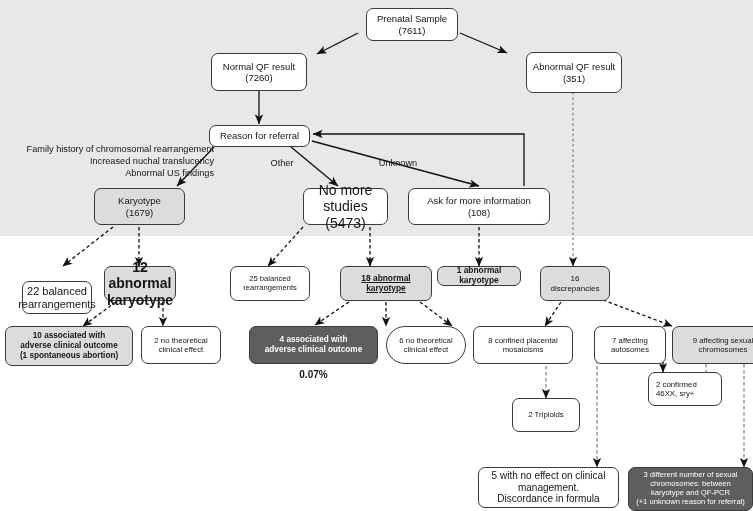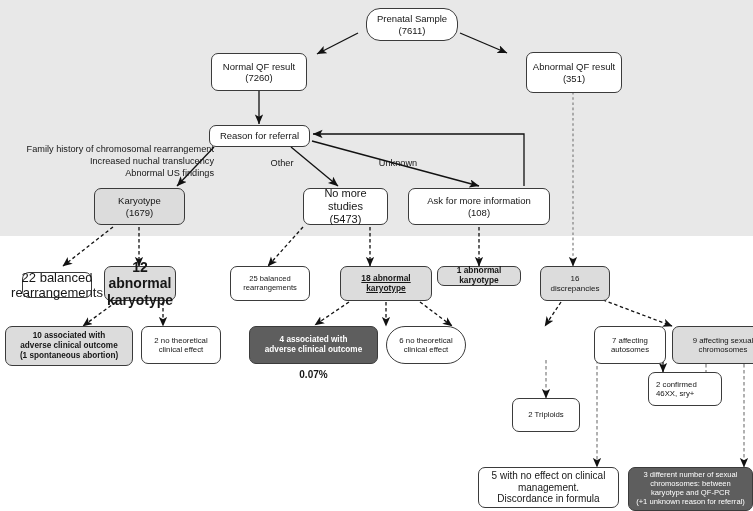--- a/index.html
+++ b/index.html
@@ -109,21 +109,21 @@
       <path d="M597,360 L597,467" marker-end="url(#ahd)" stroke="#888"></path>
 
       <path d="M663,356 L663,372" marker-end="url(#ahd)" stroke-dasharray="0"></path>
 
       <path d="M706,358 L706,400" marker-end="url(#ahd)" stroke="#888"></path>
 
       <path d="M744,358 L744,467" marker-end="url(#ahd)" stroke="#888"></path>
     </g>
   </svg>
 
-  <div class="node fill-light" style="left:366px;top:8px;width:92px;height:33px;font-size:9.5px;border-radius:14px;">Prenatal Sample
+  <div class="node fill-light" style="left:366px;top:8px;width:92px;height:33px;font-size:9.5px;">Prenatal Sample
 (7611)</div>
 
   <div class="node fill-light" style="left:211px;top:53px;width:96px;height:38px;font-size:9.5px;">Normal QF result
 (7260)</div>
 
   <div class="node fill-light" style="left:526px;top:52px;width:96px;height:41px;font-size:9.5px;">Abnormal QF result
 (351)</div>
 
   <div class="node fill-light" style="left:209px;top:125px;width:101px;height:22px;font-size:9.5px;">Reason for referral</div>
 
@@ -131,27 +131,27 @@
 Increased nuchal translucency
 Abnormal US findings</div>
 
   <div class="plain" style="left:262px;top:158px;width:40px;font-size:9.2px;">Other</div>
 
   <div class="plain" style="left:370px;top:158px;width:56px;font-size:9.2px;">Unknown</div>
 
   <div class="node fill-gray" style="left:94px;top:188px;width:91px;height:37px;font-size:9.5px;">Karyotype
 (1679)</div>
 
-  <div class="node fill-light" style="left:303px;top:188px;width:85px;height:37px;font-size:11px;">No more studies
+  <div class="node fill-light" style="left:303px;top:188px;width:85px;height:37px;font-size:14px;">No more studies
 (5473)</div>
 
   <div class="node fill-light" style="left:408px;top:188px;width:142px;height:37px;font-size:9.5px;">Ask for more information
 (108)</div>
 
-  <div class="node fill-light" style="left:22px;top:272px;width:70px;height:26px;font-size:13px;">22 balanced
+  <div class="node fill-light" style="left:22px;top:281px;width:70px;height:33px;font-size:11px;">22 balanced
 rearrangements</div>
 
   <div class="node fill-gray bold" style="left:104px;top:266px;width:72px;height:35px;font-size:14px;">12 abnormal
 karyotype</div>
 
   <div class="node fill-light" style="left:230px;top:266px;width:80px;height:35px;font-size:7.6px;">25 balanced
 rearrangements</div>
 
   <div class="node fill-gray bold" style="left:340px;top:266px;width:92px;height:35px;font-size:8.4px;text-decoration:underline;">18 abnormal
 karyotype</div>
@@ -170,20 +170,22 @@
 clinical effect</div>
 
   <div class="node fill-dark bold" style="left:249px;top:326px;width:129px;height:38px;font-size:8.2px;">4 associated with
 adverse clinical outcome</div>
 
   <div class="plain bold" style="left:249px;top:368px;width:129px;font-size:10px;">0.07%</div>
 
   <div class="node fill-light" style="left:386px;top:326px;width:80px;height:38px;font-size:7.8px;border-radius:19px;">6 no theoretical
 clinical effect</div>
 
+  <div class="node fill-light" style="left:473px;top:326px;width:100px;height:38px;font-size:7.8px;">8 confined placental
+mosaicisms</div>
 
   <div class="node fill-light" style="left:594px;top:326px;width:72px;height:38px;font-size:7.8px;">7 affecting
 autosomes</div>
 
   <div class="node fill-gray" style="left:672px;top:326px;width:102px;height:38px;font-size:7.8px;">9 affecting sexual
 chromosomes</div>
 
   <div class="node fill-light" style="left:648px;top:372px;width:74px;height:34px;font-size:7.8px;text-align:left;justify-content:flex-start;padding-left:7px;">2 confirmed
 46XX, sry+</div>
 

